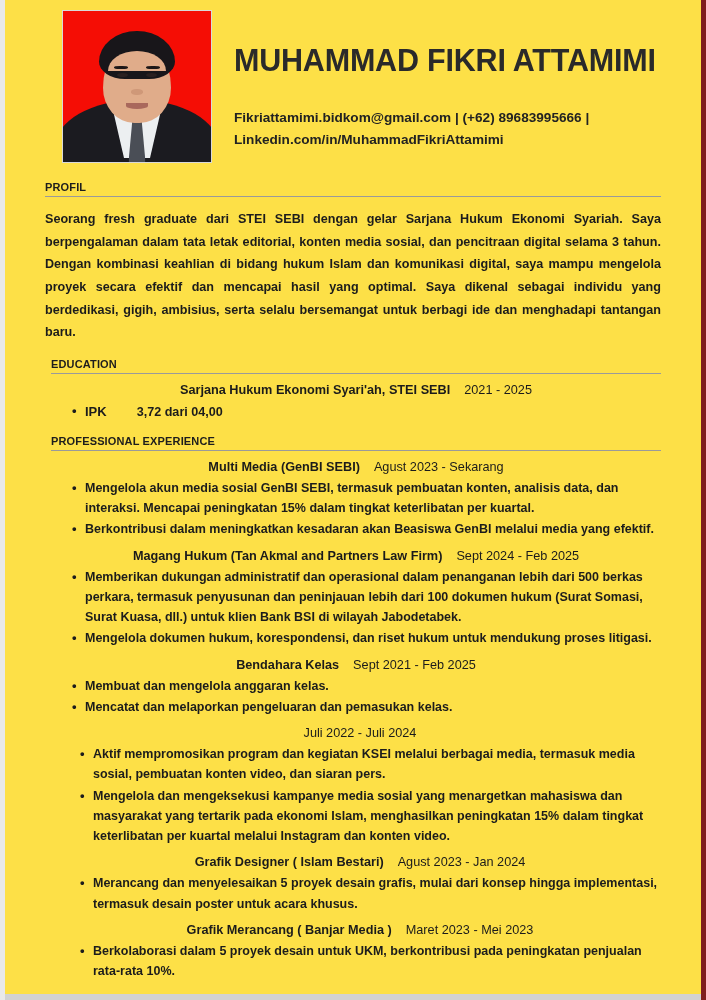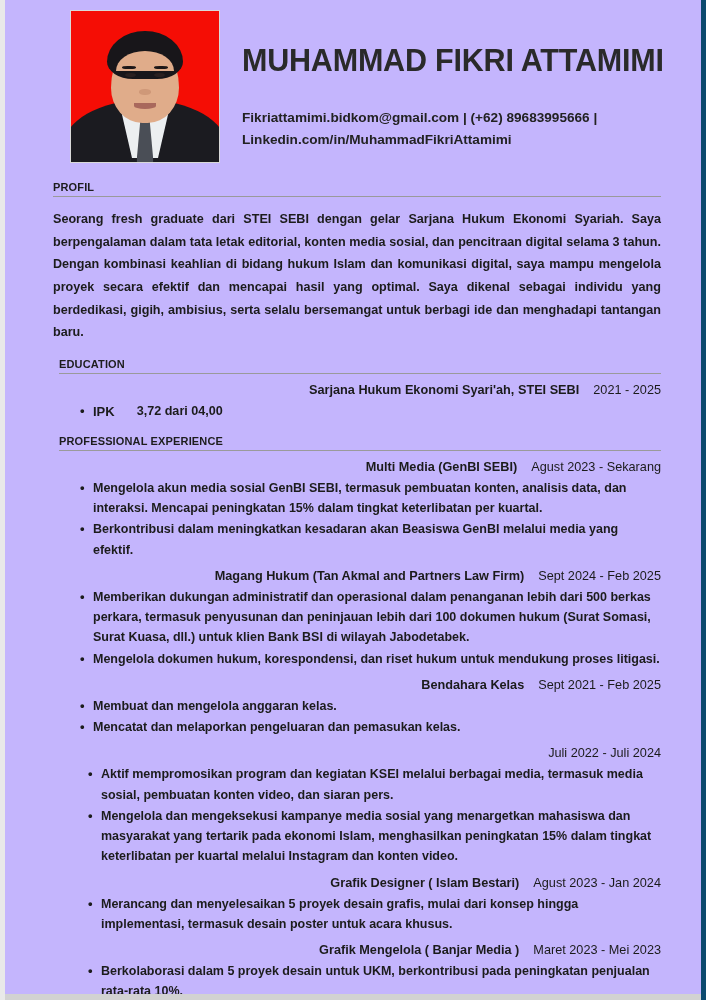--- a/index.html
+++ b/index.html
@@ -8,26 +8,25 @@
     background: #d8d8d8;
   }
   body {
     font-family: "Liberation Sans", sans-serif;
     -webkit-font-smoothing: antialiased;
   }
   #page {
     position: relative;
     width: 706px;
     height: 1000px;
-    background: #c4b5fd;
+    background: #fde047;
     overflow: hidden;
     box-sizing: border-box;
     border-left: 5px solid #e9e9e9;
-    border-right: 5px solid #0c4a6e;
-    padding-left: 8px;
+    border-right: 5px solid #7f1d1d;
   }
   #page::after {
     content: "";
     position: absolute;
     left: 0; right: 0; bottom: 0;
     height: 6px;
     background: #d2d2d2;
   }
 
   
@@ -209,21 +208,21 @@
     color: #1c1c1c;
     line-height: 1.80;
     text-align: justify;
   }
 
   .edu-wrap { margin: 14px 40px 0 46px; }
   .exp-wrap { margin: 13px 40px 0 46px; }
 
   .row {
     display: flex;
-    justify-content: flex-end;
+    justify-content: center;
     align-items: baseline;
     margin-top: 9px;
     gap: 14px;
   }
   .row-title {
     font-size: 12.7px;
     font-weight: 700;
     color: #1b1b1b;
   }
   .row-date {
@@ -253,22 +252,22 @@
     content: "\2022";
     position: absolute;
     left: -13px;
     top: -1px;
     font-size: 13px;
     color: #1c1c1c;
   }
 
   .ipk-line {
     display: flex;
-    gap: 22px;
-    align-items: flex-start;
+    gap: 30px;
+    align-items: flex-end;
   }
   .ipk-label { font-weight: 700; font-size: 13px; }
   .ipk-value { font-weight: 700; font-size: 12.6px; }
 </style>
 </head>
 <body>
 
 <div id="page">
 
   <div class="header">
@@ -368,21 +367,21 @@
           <div class="row">
             <div class="row-title">Grafik Designer ( Islam Bestari)</div>
             <div class="row-date">Agust 2023 - Jan 2024</div>
           </div>
           <ul class="bullets">
             <li>Merancang dan menyelesaikan 5 proyek desain grafis, mulai dari konsep hingga implementasi, termasuk desain poster untuk acara khusus.</li>
           </ul>
         </div>
         <div class="exp-item indent">
           <div class="row">
-            <div class="row-title">Grafik Mengelola ( Banjar Media )</div>
+            <div class="row-title">Grafik Merancang ( Banjar Media )</div>
             <div class="row-date">Maret 2023 - Mei 2023</div>
           </div>
           <ul class="bullets">
             <li>Berkolaborasi dalam 5 proyek desain untuk UKM, berkontribusi pada peningkatan penjualan rata-rata 10%.</li>
           </ul>
         </div>
       </div>
   </div>
 
 </div>

